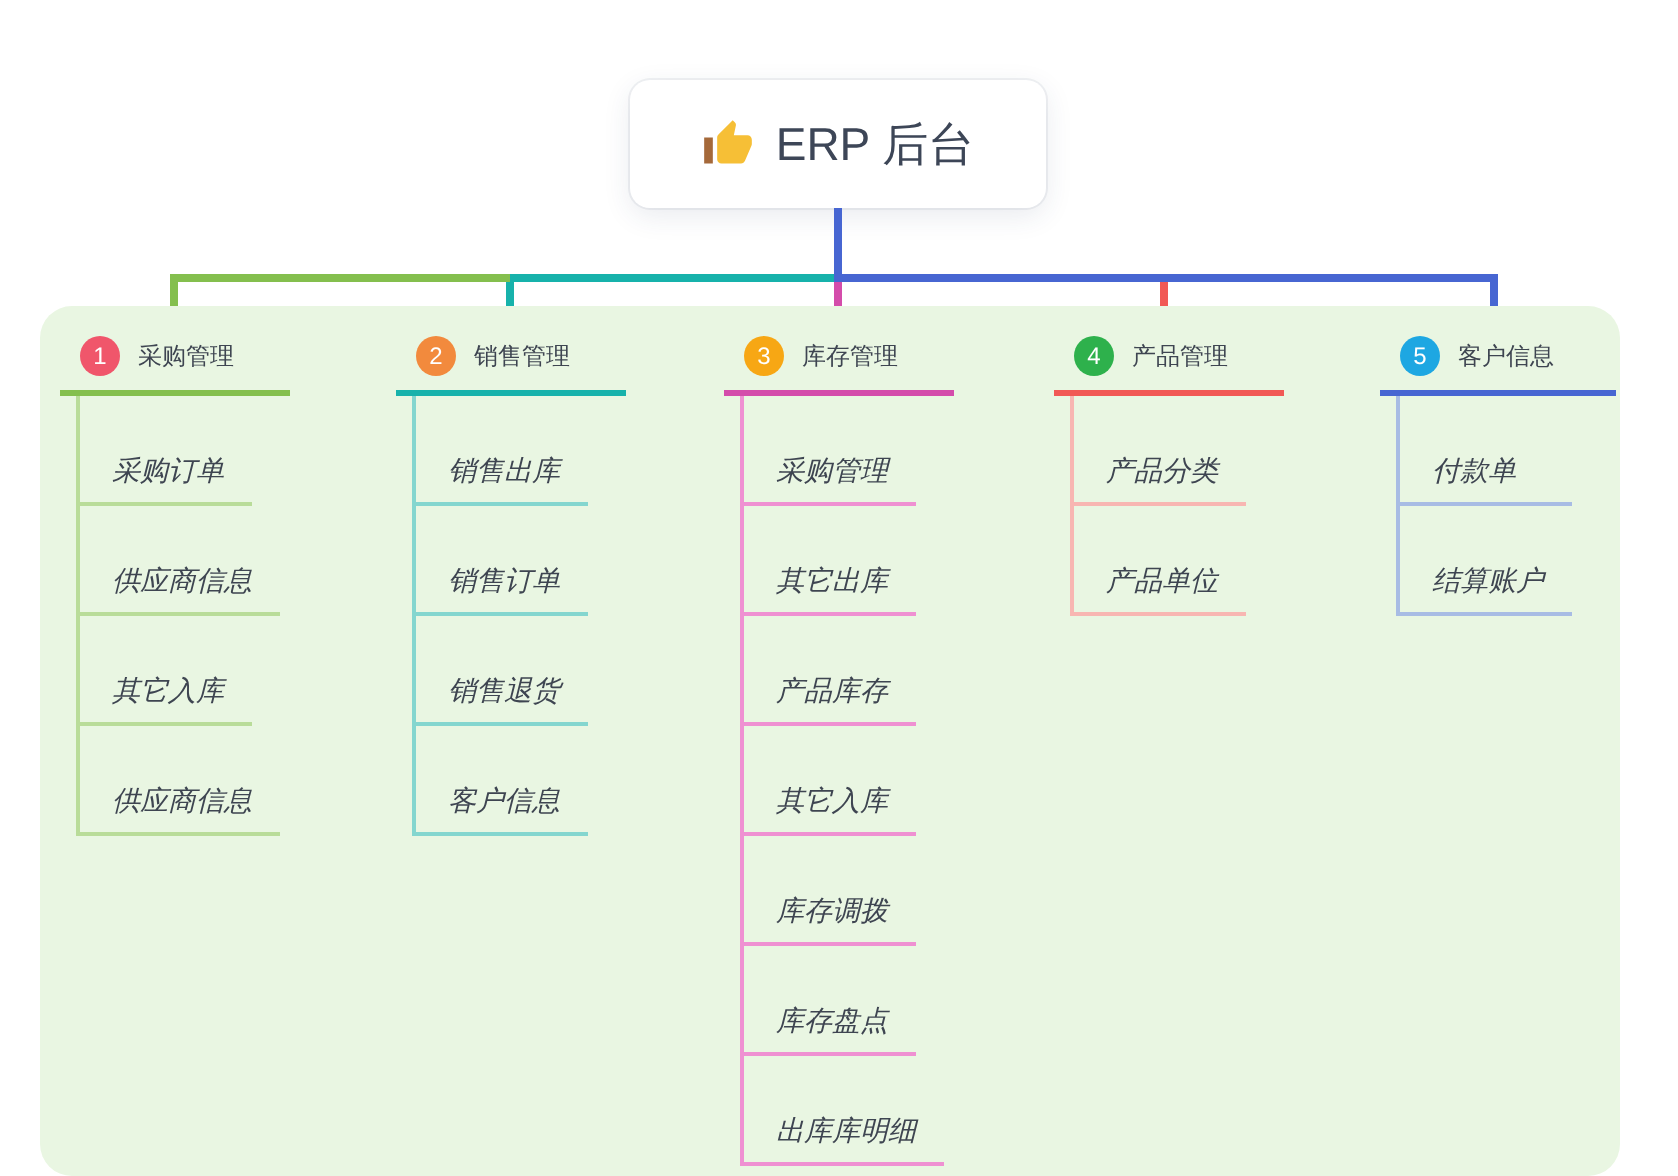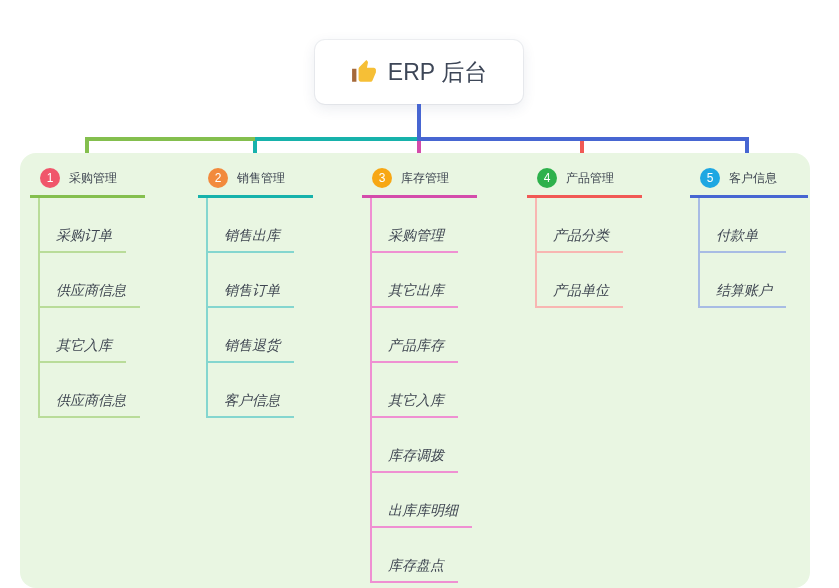--- a/index.html
+++ b/index.html
@@ -127,24 +127,24 @@
         <li style="border-bottom: 2px solid rgb(239, 144, 210);">
           <span>产品库存</span>
         </li>
         <li style="border-bottom: 2px solid rgb(239, 144, 210);">
           <span>其它入库</span>
         </li>
         <li style="border-bottom: 2px solid rgb(239, 144, 210);">
           <span>库存调拨</span>
         </li>
         <li style="border-bottom: 2px solid rgb(239, 144, 210);">
-          <span>出库库明细</span>
+          <span>库存盘点</span>
         </li>
         <li style="border-bottom: 2px solid rgb(239, 144, 210);">
-          <span>库存盘点</span>
+          <span>出库库明细</span>
         </li>
       </ul>
     </div>
     <div class="branch" style="left: 527px; top: 145px;">
       <div class="branch-header" style="width: 115px; box-sizing: border-box; border-bottom: 3px solid rgb(241, 89, 85);">
         <span class="badge" style="background: rgb(46, 177, 76);">4</span>
         <span class="branch-label">产品管理</span>
       </div>
       <ul class="branch-items" style="border-left: 2px solid rgb(248, 182, 178);">
         <li style="border-bottom: 2px solid rgb(248, 182, 178);">

